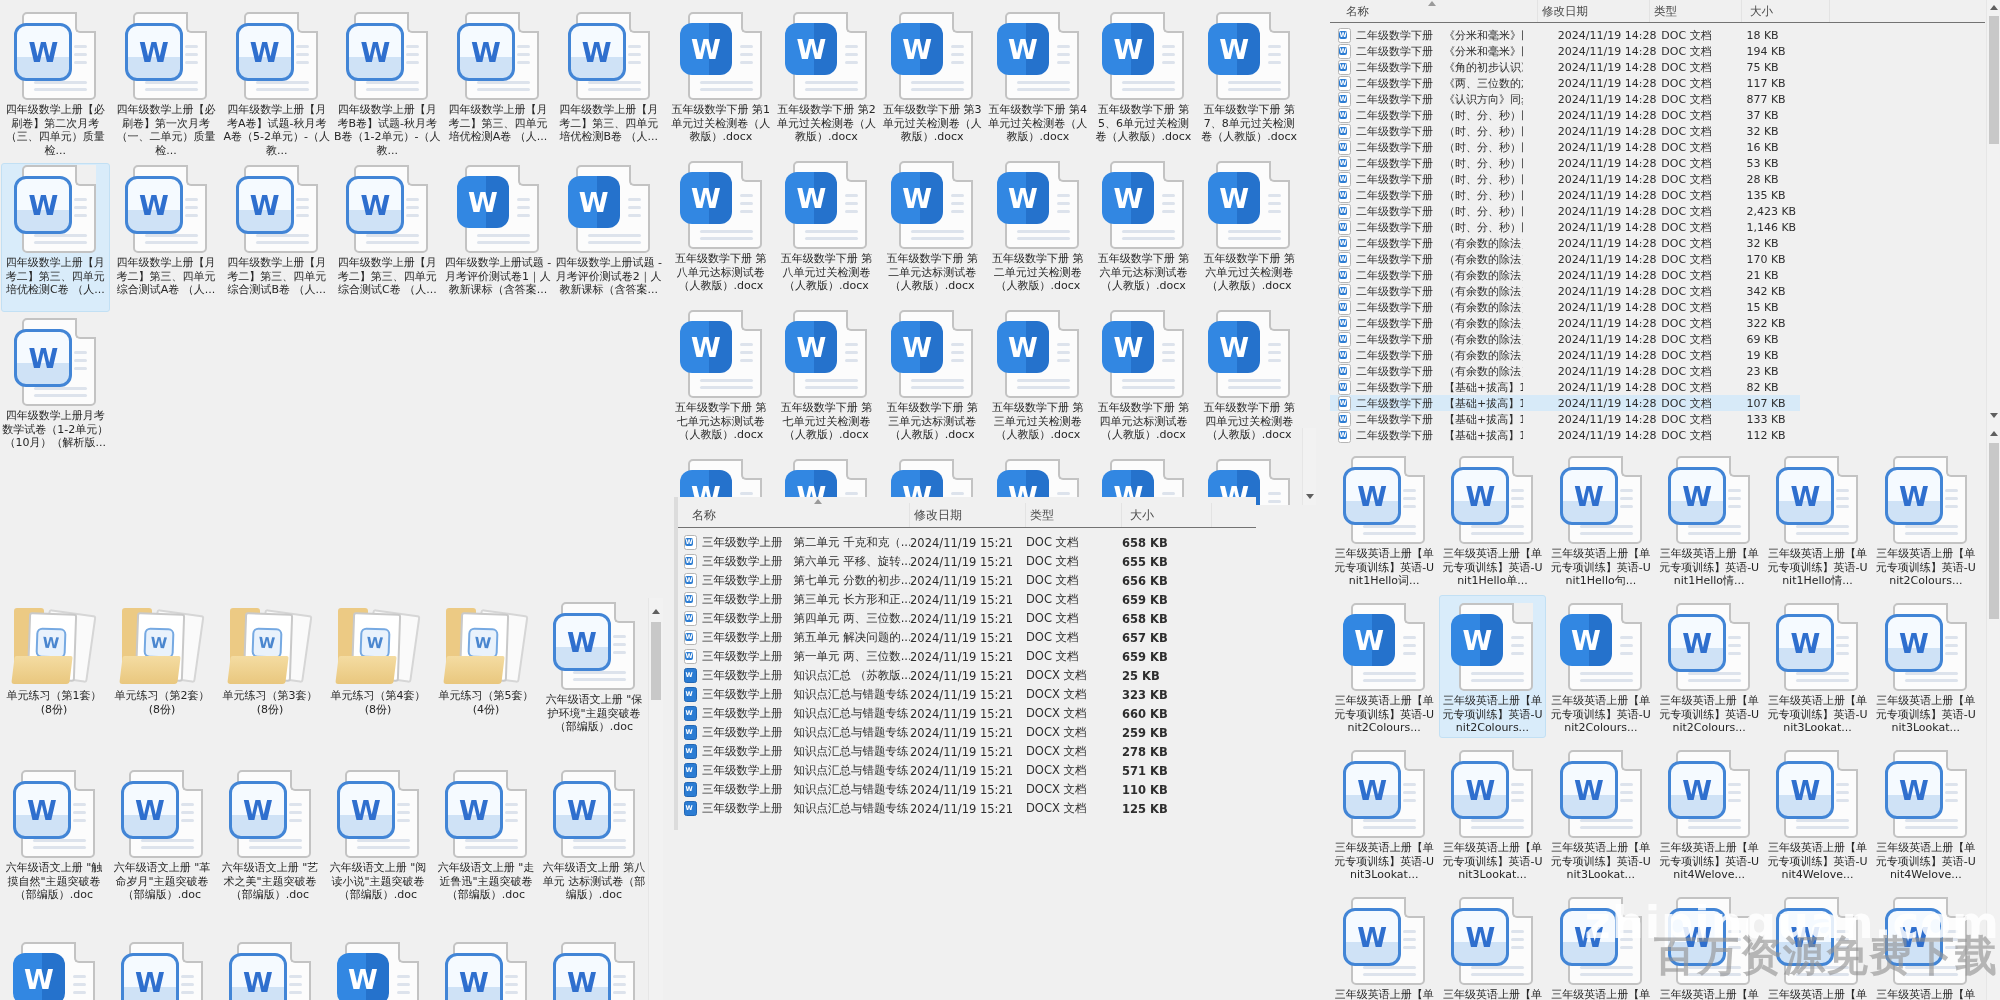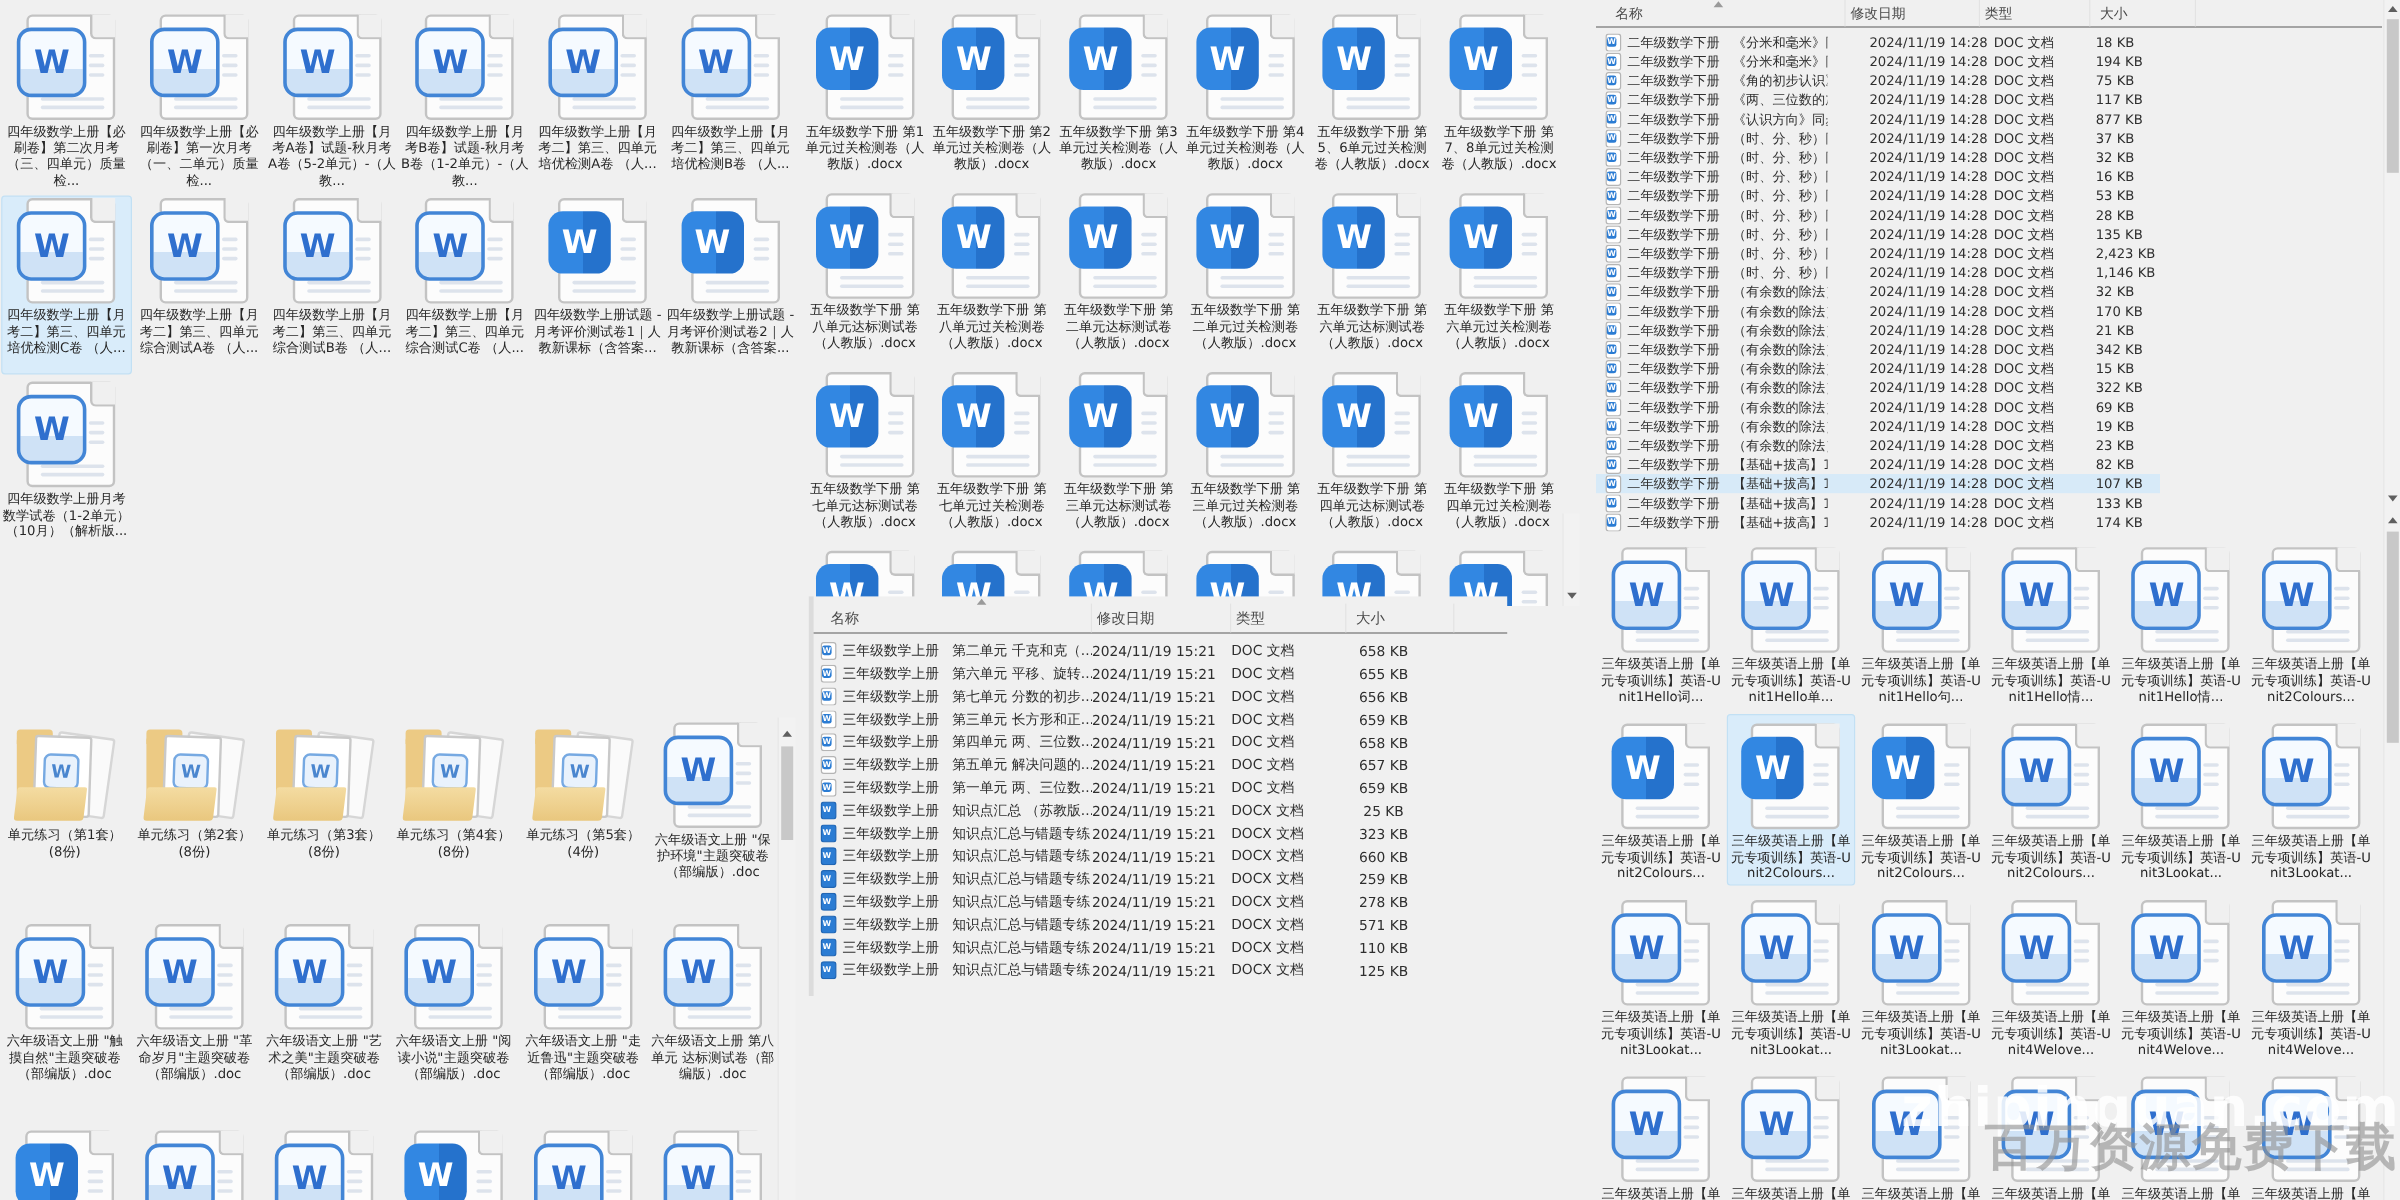--- a/index.html
+++ b/index.html
@@ -50,21 +50,21 @@
   #grade2-list .c-date{width:112px;margin-left:35px;}
   #grade2-list .c-type{width:92px;}
   #grade2-list .c-size{width:58px;}
   #grade2-list .lrow{width:470px;}
   
   #grade3-list .lhead{height:24px;font-size:12px;}
   #grade3-list .lrow{height:19px;font-size:11.5px;}
   #grade3-list .c-name{width:232px;padding-left:6px;gap:5px;}
   #grade3-list .c-date{width:116px;}
   #grade3-list .c-type{width:96px;}
-  #grade3-list .c-size{width:62px;text-align:center;}
+  #grade3-list .c-size{width:62px;text-align:left;font-weight:bold;}
   #grade3-list .lrow{width:506px;}
   .nm-prefix{margin-right:6px;}
   
   .sbar{position:absolute;background:#f2f2f2;border-left:1px solid #e6e6e6;display:block;}
   .sthumb{position:absolute;left:2px;right:2px;background:#c8c8c8;}
   .sarrow{position:absolute;left:0;right:0;height:14px;display:flex;align-items:center;justify-content:center;}
   .tri-up{width:0;height:0;border-left:4px solid transparent;border-right:4px solid transparent;border-bottom:5px solid #5f5f5f;}
   .tri-down{width:0;height:0;border-left:4px solid transparent;border-right:4px solid transparent;border-top:5px solid #5f5f5f;}
   
   #panel-a{left:0px;top:8px;width:664px;height:470px;}
@@ -880,21 +880,21 @@
         <div class="lrow">
           <div class="c-name">
             <span class="mico">
               <i>W</i>
             </span>
             <span class="nm-prefix">二年级数学下册</span>
             <span>【基础+拔高】1.4有余...</span>
           </div>
           <div class="c-date">2024/11/19 14:28</div>
           <div class="c-type">DOC 文档</div>
-          <div class="c-size">174 KB</div>
+          <div class="c-size">112 KB</div>
         </div>
       </div>
   </div>
 </div>
 
 <div class="panel" id="panel-d">
   <div id="grade3-list">
     <div class="lhead" style="margin-top:6px;">
       <span class="sortcaret" style="left:136px;top:-4px;"></span>
       <div class="hc" style="width:232px;padding-left:14px;">

